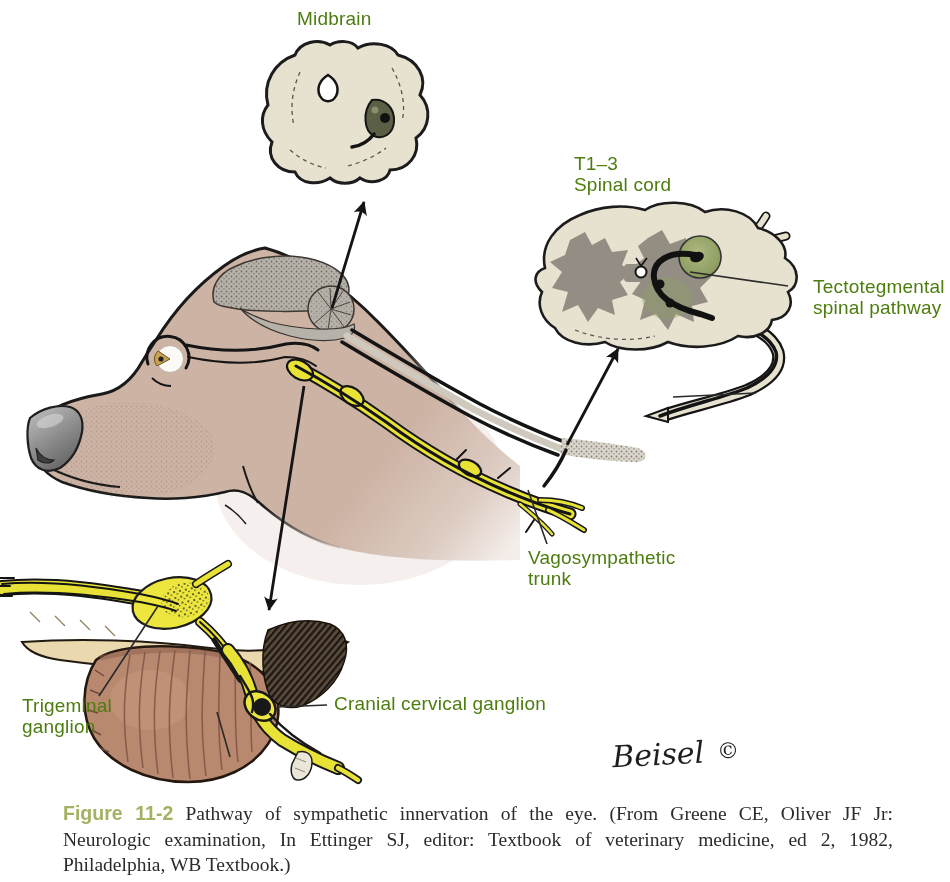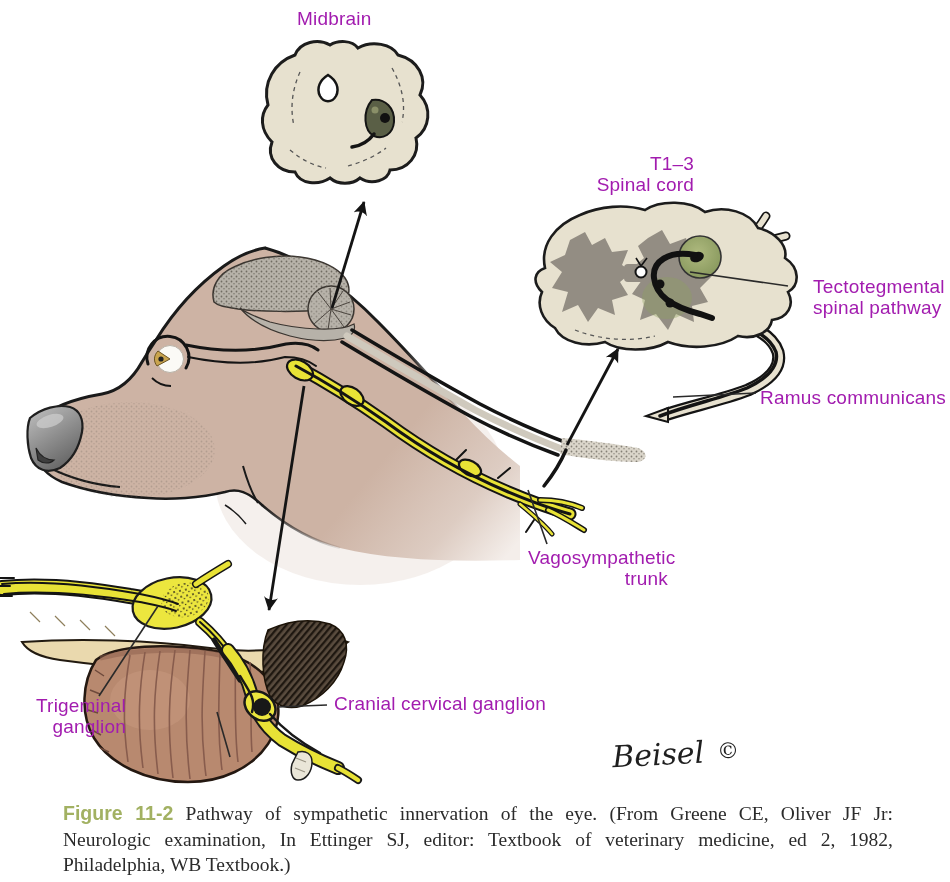--- a/index.html
+++ b/index.html
@@ -1,21 +1,21 @@
 <!DOCTYPE html>
 <html><head>
 <meta charset="utf-8">
 <style>
   html,body{margin:0;padding:0;background:#fff;}
   #stage{position:relative;width:950px;height:882px;background:#fff;overflow:hidden;
          font-family:"Liberation Sans",sans-serif;}
   svg{position:absolute;left:0;top:0;}
   .label{position:absolute;font-family:"Liberation Sans",sans-serif;font-size:19px;
-         color:#a21caf;white-space:pre-line;line-height:21px;letter-spacing:.2px;}
-  .center{text-align:right;}
+         color:#4d7c0f;white-space:pre-line;line-height:21px;letter-spacing:.2px;}
+  .center{text-align:left;}
   .caption{position:absolute;left:63px;top:801px;width:830px;
            font-family:"Liberation Serif",serif;font-size:19.5px;color:#2b2b2b;}
   .cap-line{line-height:25.5px;}
   .just{text-align:justify;text-align-last:justify;}
   .fignum{font-family:"Liberation Sans",sans-serif;font-weight:bold;color:#a2b162;}
   .sig{position:absolute;left:612px;top:736px;font-family:"DejaVu Serif",serif;
        font-style:italic;font-size:30px;color:#1f1f1f;transform:rotate(-3deg);}
   .copyright{font-style:normal;font-size:22px;vertical-align:3px;margin-left:13px;}
 </style>
 </head>
@@ -312,21 +312,20 @@
     <line x1="327" y1="705" x2="277" y2="707"></line>
     <line x1="230" y1="757" x2="217" y2="712"></line>
   </g>
 </svg>
 
 <div class="label" style="left:297px;top:8px;">Midbrain</div>
 <div class="label center" style="left:574px;top:153px;width:120px;">T1–3
 Spinal cord</div>
 <div class="label" style="left:790px;top:276px;margin-left:23px;">Tectotegmental
 spinal pathway</div>
-<div class="label" style="left:760px;top:387px;">Ramus communicans</div>
 <div class="label center" style="left:22px;top:695px;width:104px;">Trigeminal
 ganglion</div>
 <div class="label center" style="left:528px;top:547px;width:140px;">Vagosympathetic
 trunk</div>
 <div class="label" style="left:334px;top:693px;">Cranial cervical ganglion</div>
 
 <div class="sig">
   <span>Beisel</span><span class="copyright">©</span>
 </div>
 

